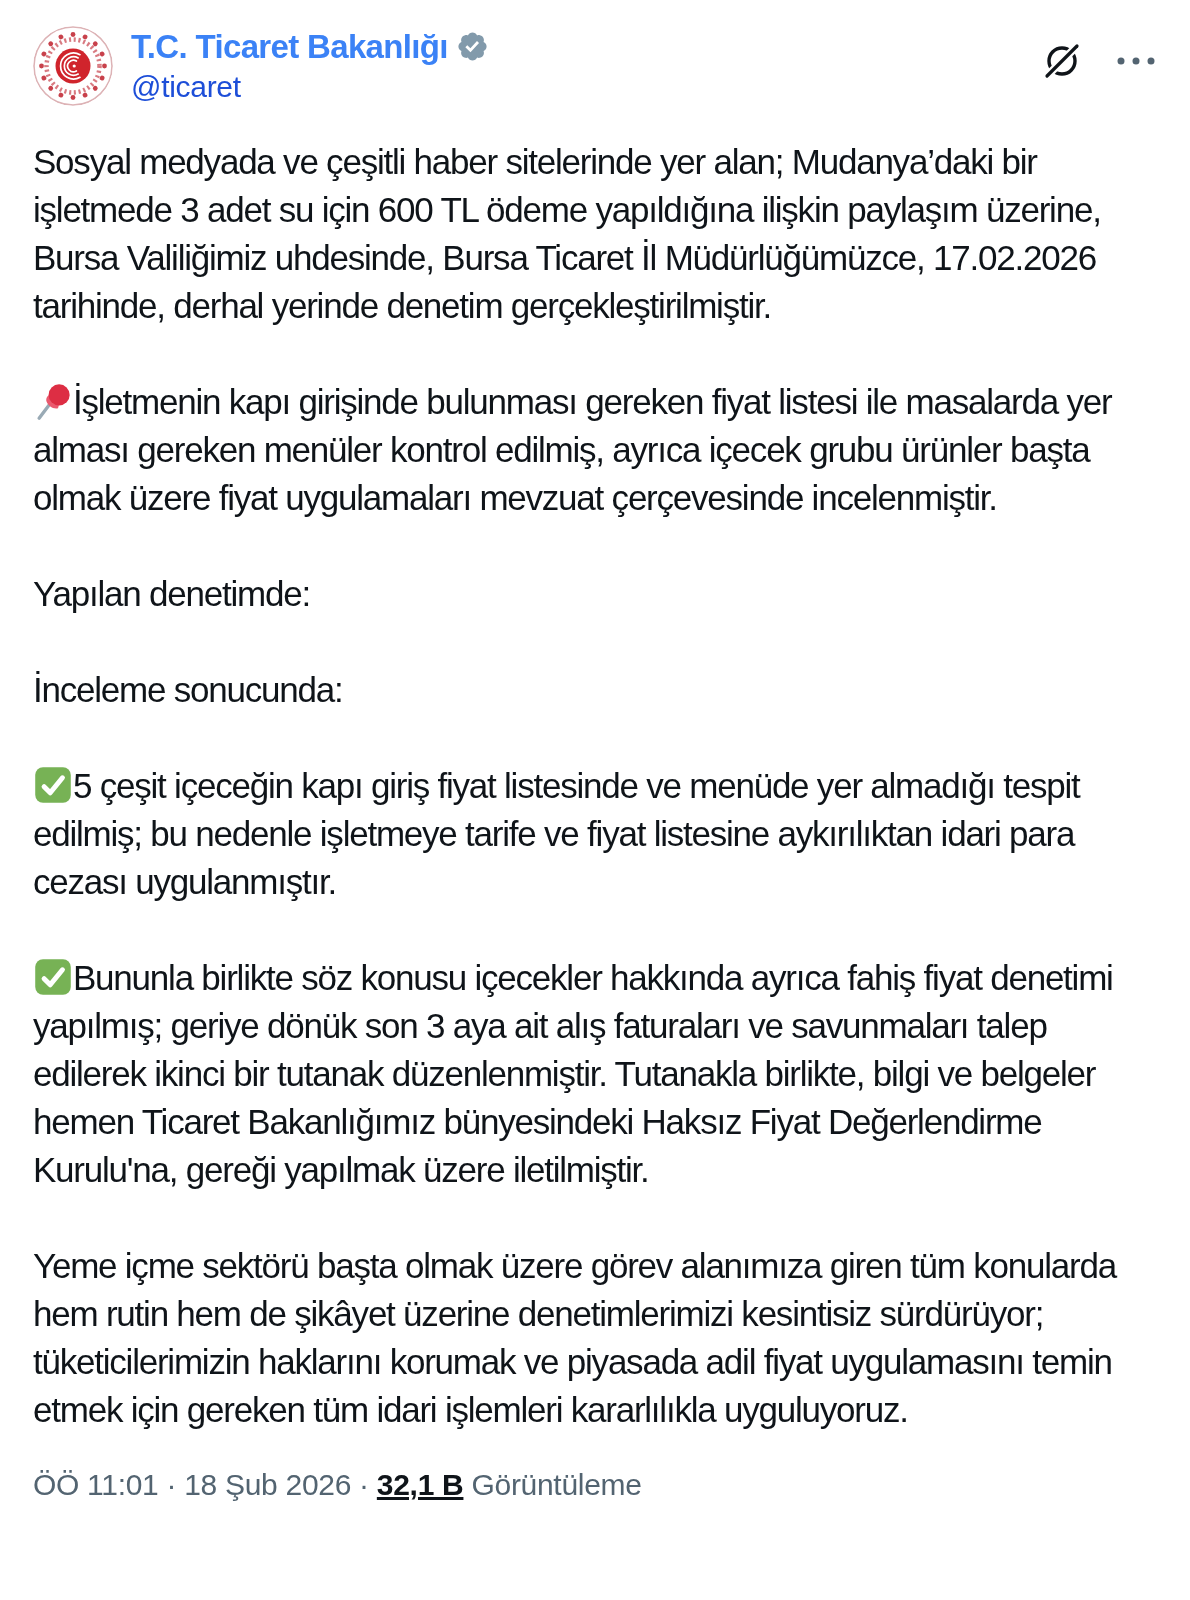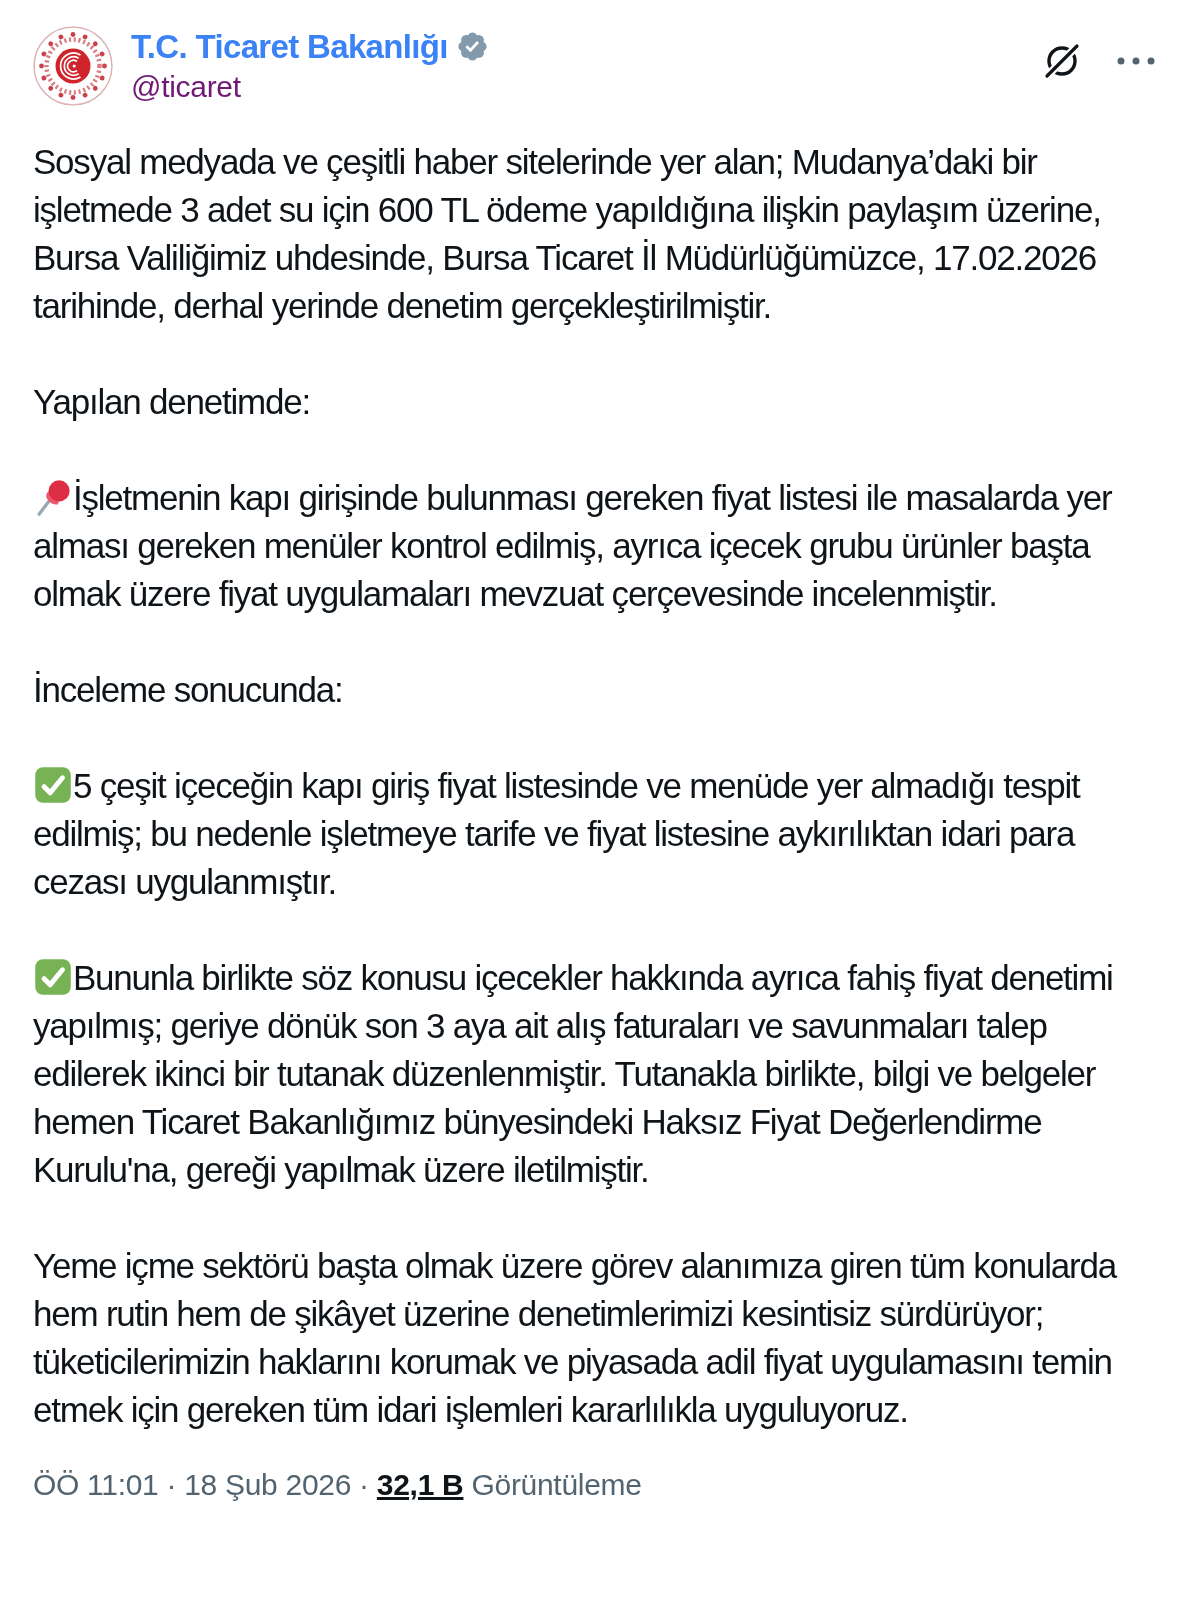--- a/index.html
+++ b/index.html
@@ -57,21 +57,21 @@
     display: inline-block;
     margin-left: 8px;
     width: 33px;
     height: 33px;
   }
   .verified-badge svg { display: block; width: 33px; height: 33px; }
   .author-handle {
     margin-top: 4px;
     font-size: 30px;
     letter-spacing: -0.01em;
-    color: #701a75;
+    color: #1d4ed8;
     cursor: pointer;
   }
   .header-actions {
     display: flex;
     align-items: center;
     gap: 30px;
     padding-top: 12px;
     flex: 0 0 auto;
   }
   .icon-btn {
@@ -184,28 +184,28 @@
             <circle cx="36" cy="6" r="3.5"></circle>
           </svg>
         </span>
       </button>
     </div>
   </header>
 
   <div class="tweet-body">
     <p><span>Sosyal medyada ve çeşitli haber sitelerinde yer alan; Mudanya’daki bir işletmede 3 adet su için 600 TL ödeme yapıldığına ilişkin paylaşım üzerine, Bursa Valiliğimiz uhdesinde, Bursa Ticaret İl Müdürlüğümüzce, 17.02.2026 tarihinde, derhal yerinde denetim gerçekleştirilmiştir.</span></p>
 
-    <p><span>Yapılan denetimde:</span></p>
-
     <p><span class="emoji"><svg viewBox="0 0 36 36" xmlns="http://www.w3.org/2000/svg">
             <path d="M5.5 33.5 L14.5 21.5" stroke="#99aab5" stroke-width="3" stroke-linecap="round" fill="none"></path>
             <path d="M12 18 C13.5 22.5 18 25.5 22.5 24.5 L25 16 L16.5 11.5 C13.5 12.5 11.5 15 12 18 Z" fill="#ea596e"></path>
             <circle cx="23.5" cy="12.5" r="9.5" fill="#dd2e44"></circle>
           </svg></span><span>İşletmenin kapı girişinde bulunması gereken fiyat listesi ile masalarda yer alması gereken menüler kontrol edilmiş, ayrıca içecek grubu ürünler başta olmak üzere fiyat uygulamaları mevzuat çerçevesinde incelenmiştir.</span></p>
 
+    <p><span>Yapılan denetimde:</span></p>
+
     <p><span>İnceleme sonucunda:</span></p>
 
     <p><span class="emoji"><svg viewBox="0 0 36 36" xmlns="http://www.w3.org/2000/svg">
             <rect x="2" y="2" width="32" height="32" rx="7" fill="#77b255"></rect>
             <path d="M10 19.5 L15.5 25 L26.5 11.5" stroke="#ffffff" stroke-width="4.5" fill="none" stroke-linecap="round" stroke-linejoin="round"></path>
           </svg></span><span>5 çeşit içeceğin kapı giriş fiyat listesinde ve menüde yer almadığı tespit edilmiş; bu nedenle işletmeye tarife ve fiyat listesine aykırılıktan idari para cezası uygulanmıştır.</span></p>
 
     <p><span class="emoji"><svg viewBox="0 0 36 36" xmlns="http://www.w3.org/2000/svg">
             <rect x="2" y="2" width="32" height="32" rx="7" fill="#77b255"></rect>
             <path d="M10 19.5 L15.5 25 L26.5 11.5" stroke="#ffffff" stroke-width="4.5" fill="none" stroke-linecap="round" stroke-linejoin="round"></path>

